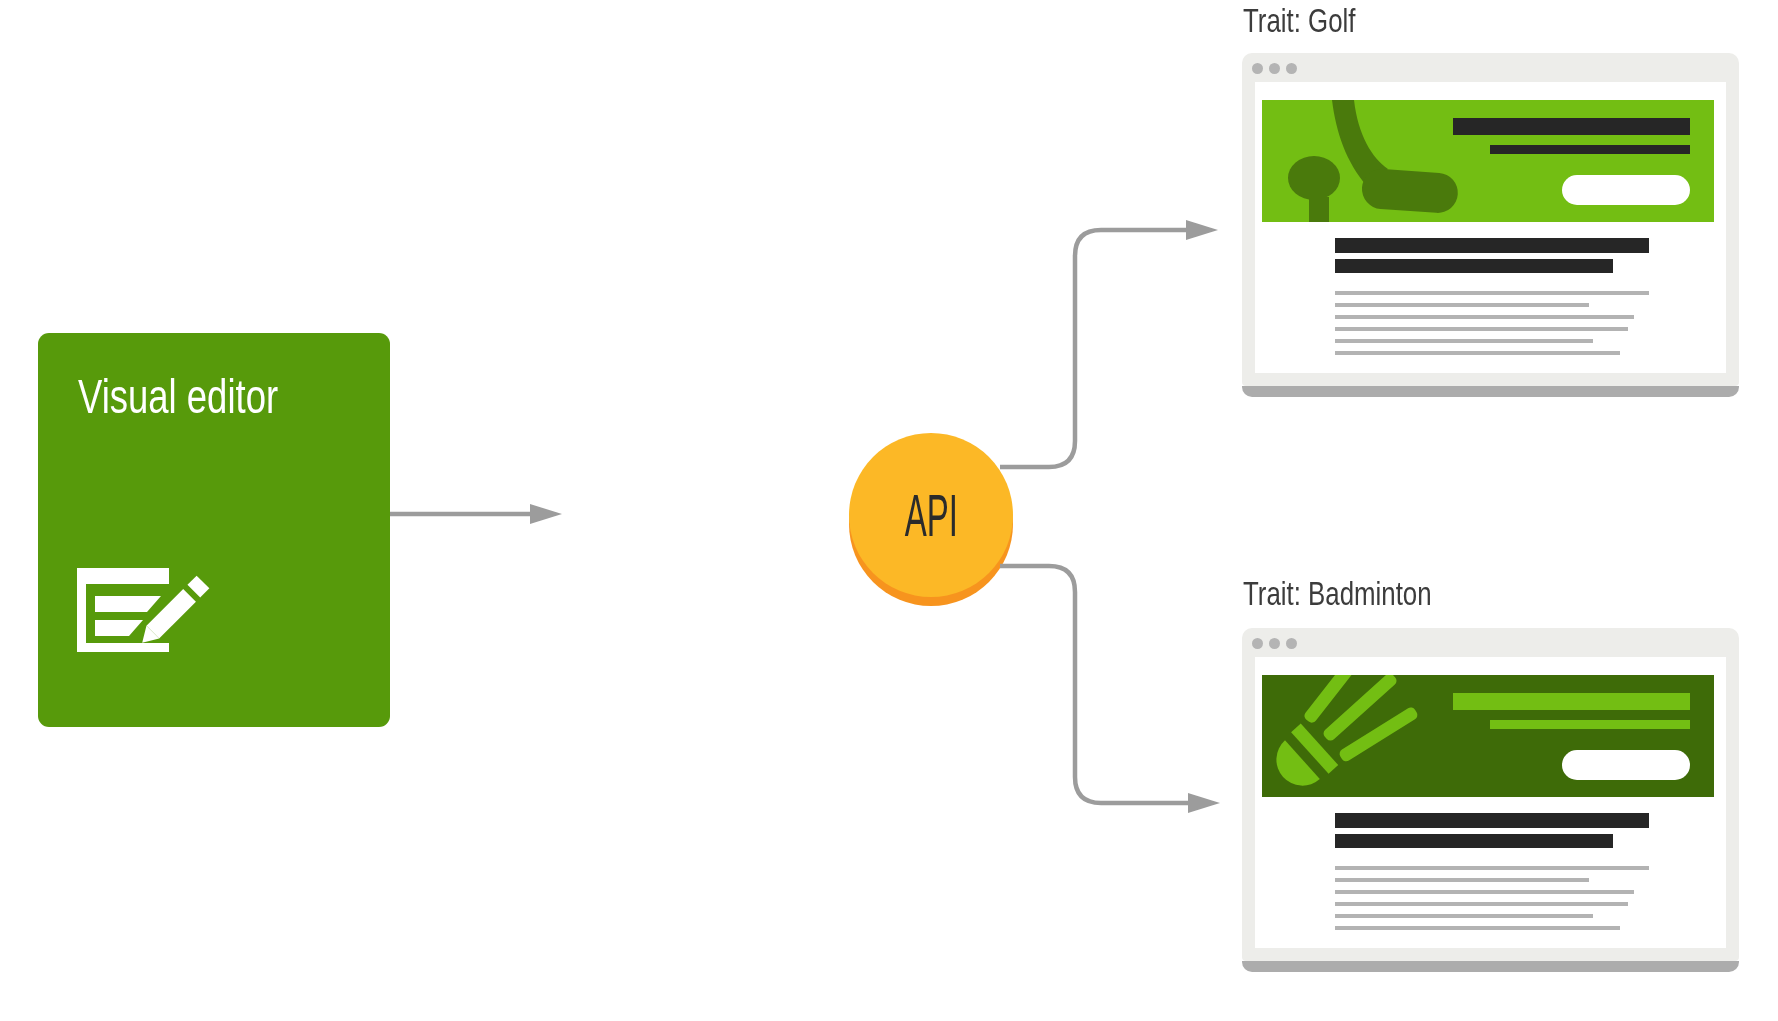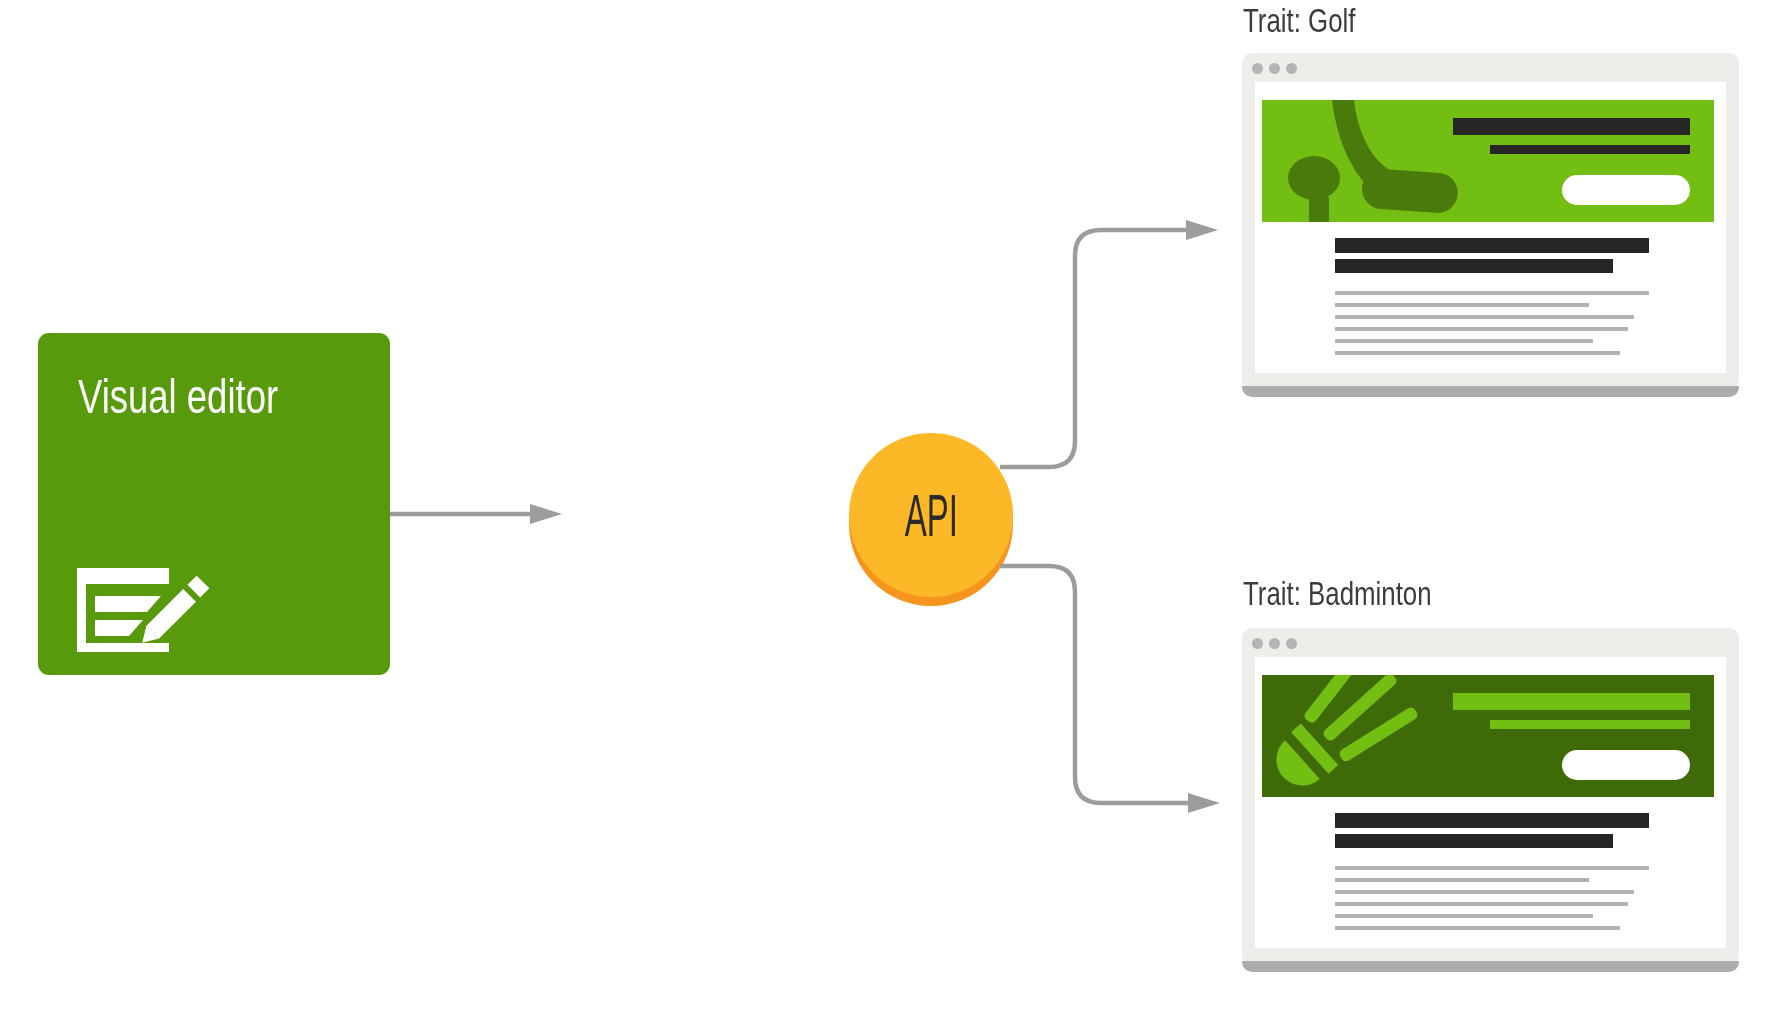--- a/index.html
+++ b/index.html
@@ -4,21 +4,21 @@
 <style>
   html,body{margin:0;padding:0;background:#ffffff;}
   .stage{
     position:relative;width:1778px;height:1021px;background:#ffffff;overflow:hidden;
     font-family:"Liberation Sans",sans-serif;
   }
   .cond{transform:scaleX(0.76);transform-origin:0 50%;white-space:nowrap;display:inline-block;}
 
   
   .node{position:absolute;width:352px;height:354px;}
-  .node .face{position:absolute;left:0;top:0;width:352px;height:342px;border-radius:11px;}
+  .node .face{position:absolute;left:0;top:0;width:352px;height:394px;border-radius:11px;}
   .node .nshadow{position:absolute;left:0;top:330px;width:352px;height:24px;border-radius:11px;z-index:-1;}
   .node-green{left:38px;top:333px;}
   .node-green .face{background:var(--green);}
   .node-green .nshadow{background:var(--green-shadow);}
   .node-blue{left:577px;top:333px;}
   .node-blue .face{background:var(--blue);}
   .node-blue .nshadow{background:var(--blue-shadow);}
   .box-title{position:absolute;left:40px;top:38px;font-size:48px;line-height:52px;color:#ffffff;}
   .node-icon{position:absolute;}
 

